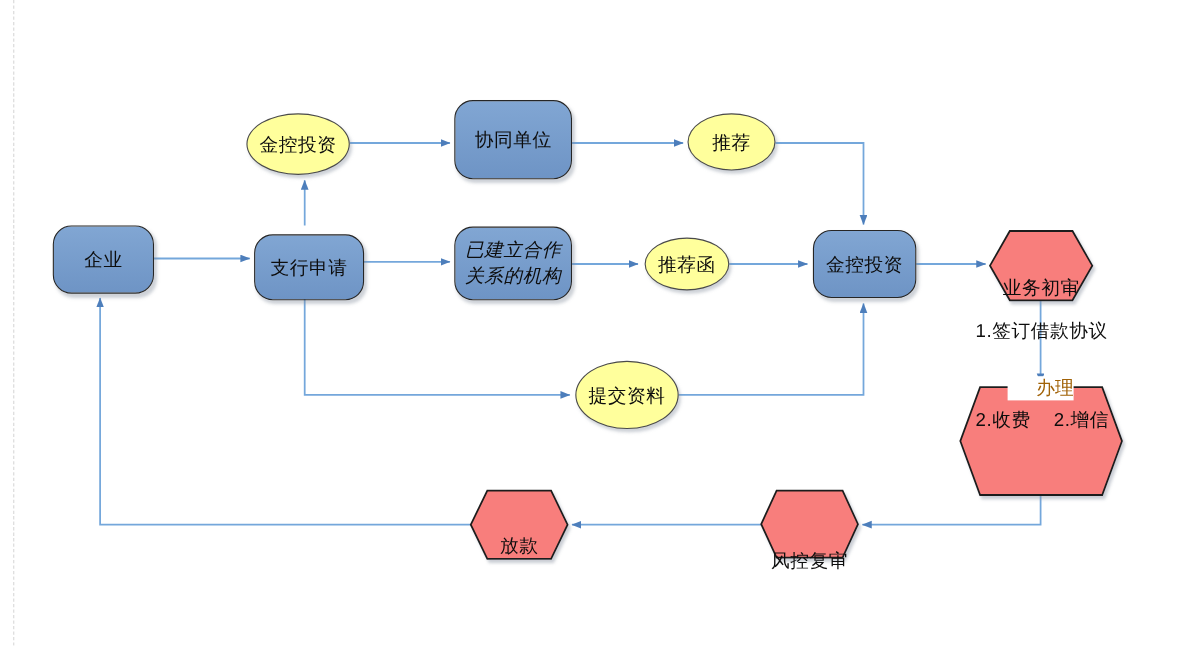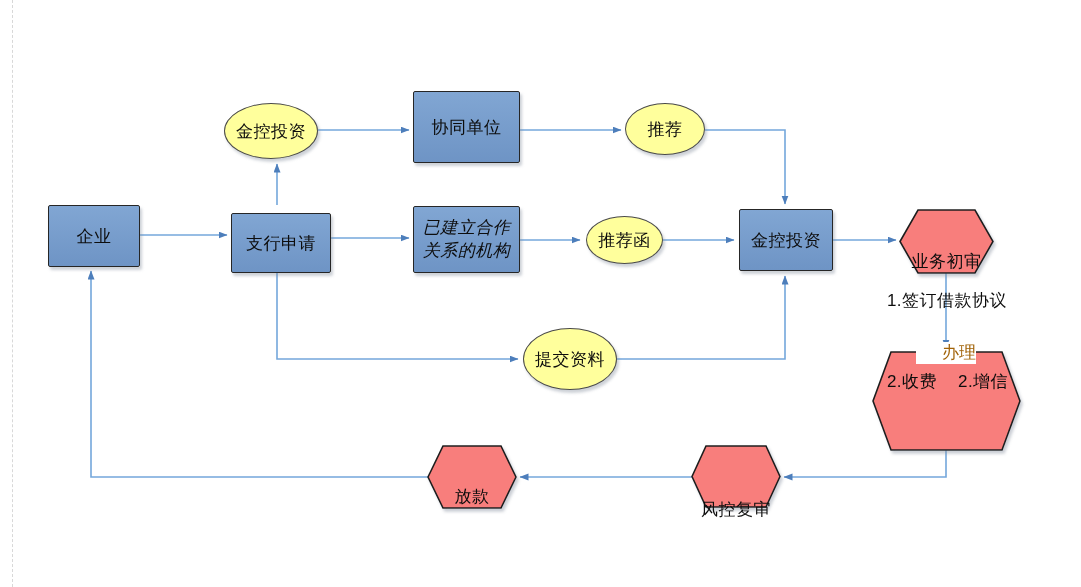--- a/index.html
+++ b/index.html
@@ -13,21 +13,21 @@
     border-left:1px dashed #d8d8d8;
   }
   svg.layer { position:absolute; left:0; top:0; z-index:1; }
   .node {
     position:absolute; z-index:2; display:flex; align-items:center;
     justify-content:center; font-size:17px; color:#0d0d0d; text-align:center;
     letter-spacing:0.5px;
   }
   .rect {
     background:linear-gradient(180deg,#81a6d3 0%,#6e94c5 100%);
-    border:1.6px solid #262626; border-radius:2px;
+    border:1.6px solid #262626; border-radius:17px;
     box-shadow:2px 3px 3px rgba(130,140,155,0.40);
     box-sizing:border-box;
     align-items:center;
   }
   .ellipse {
     background:#ffff9c; border:1.5px solid #4a4a4a; border-radius:50%;
     box-shadow:2px 3px 3px rgba(130,140,155,0.40);
     box-sizing:border-box;
   }
   .hex-label {

